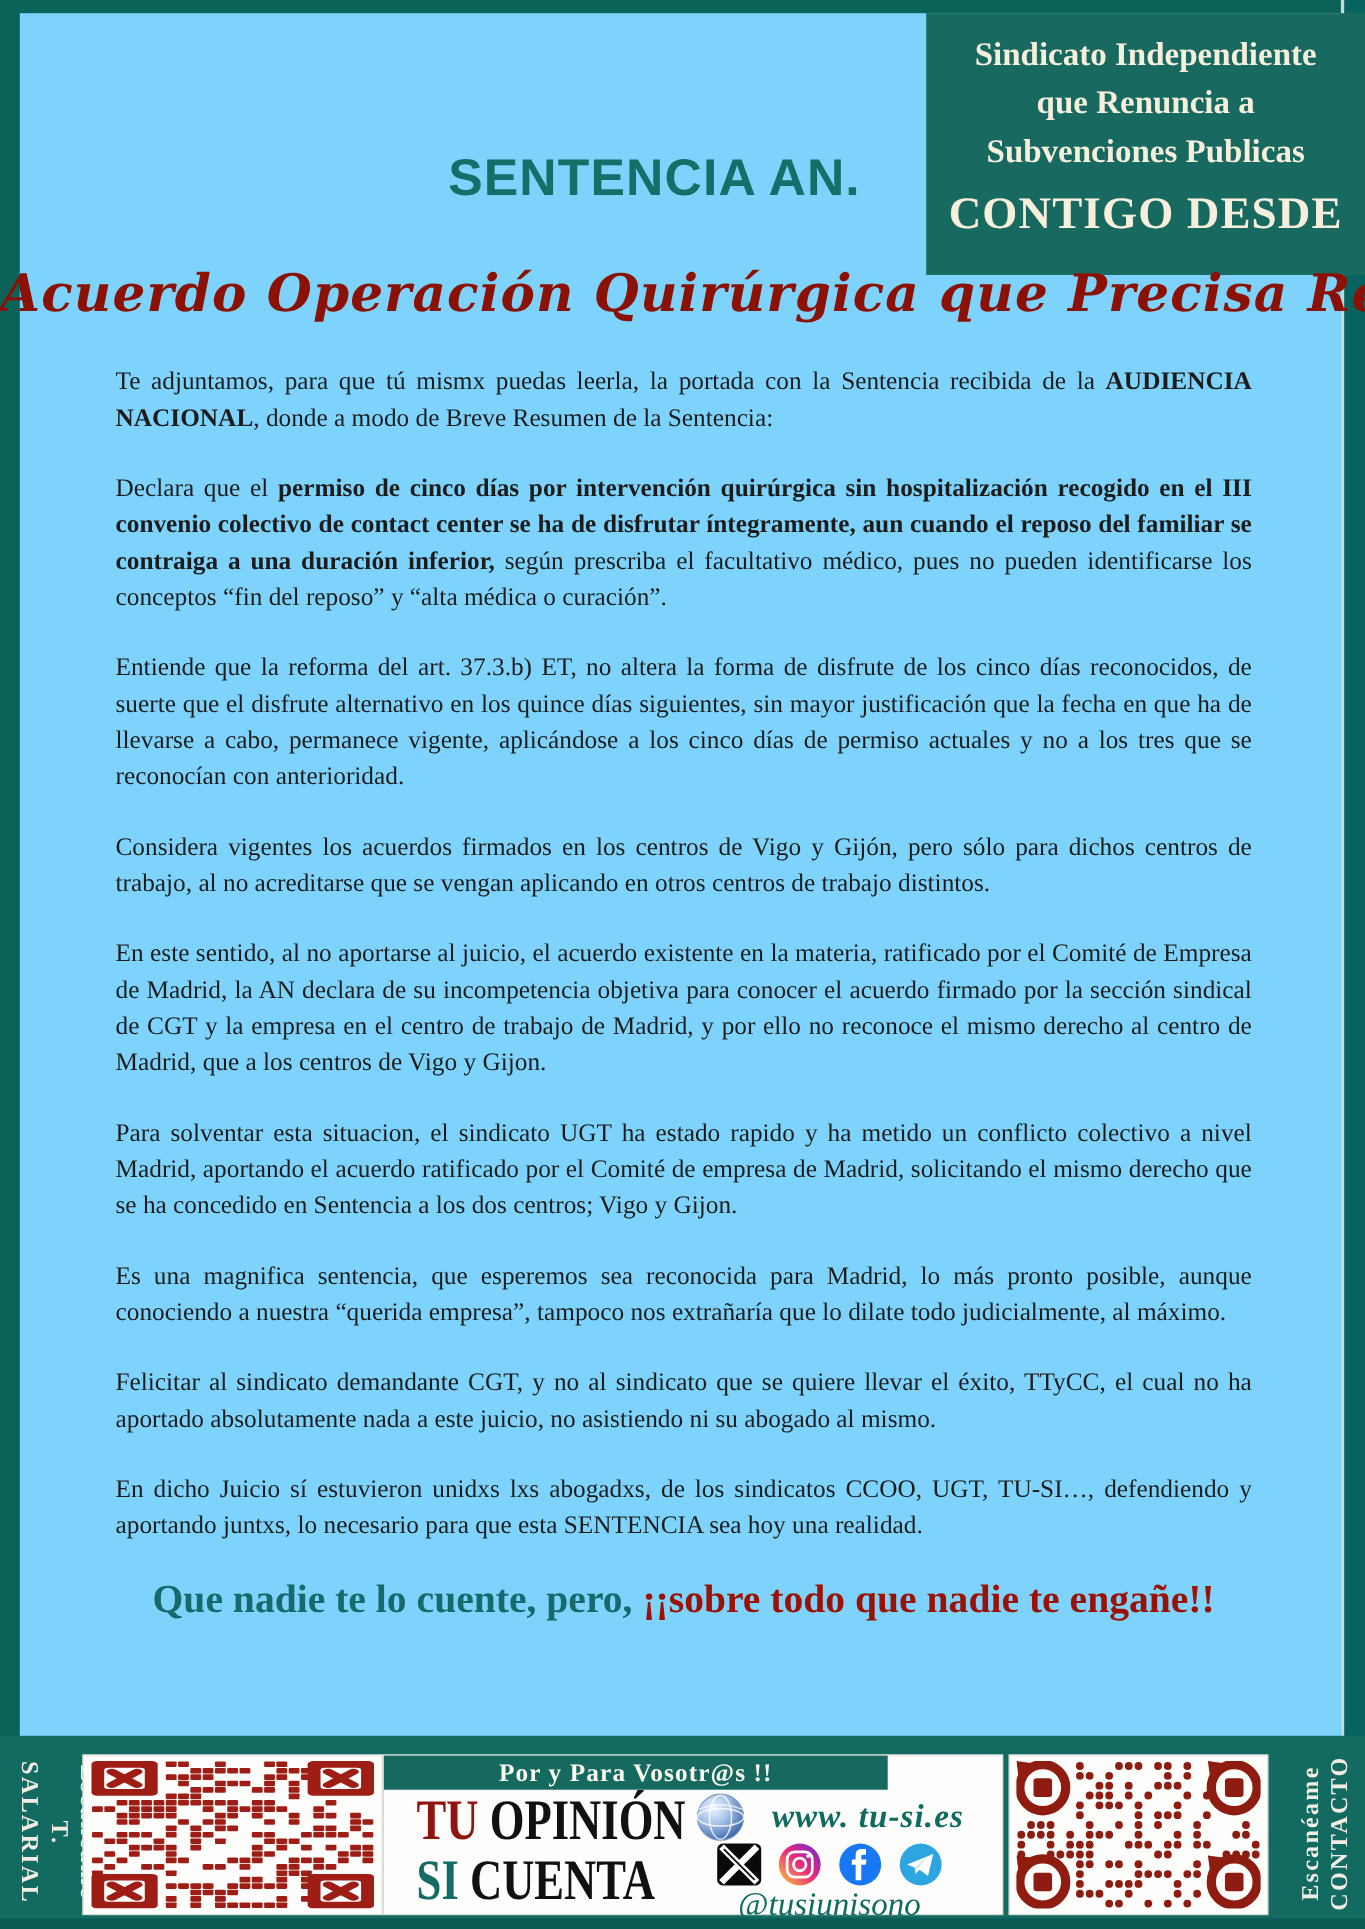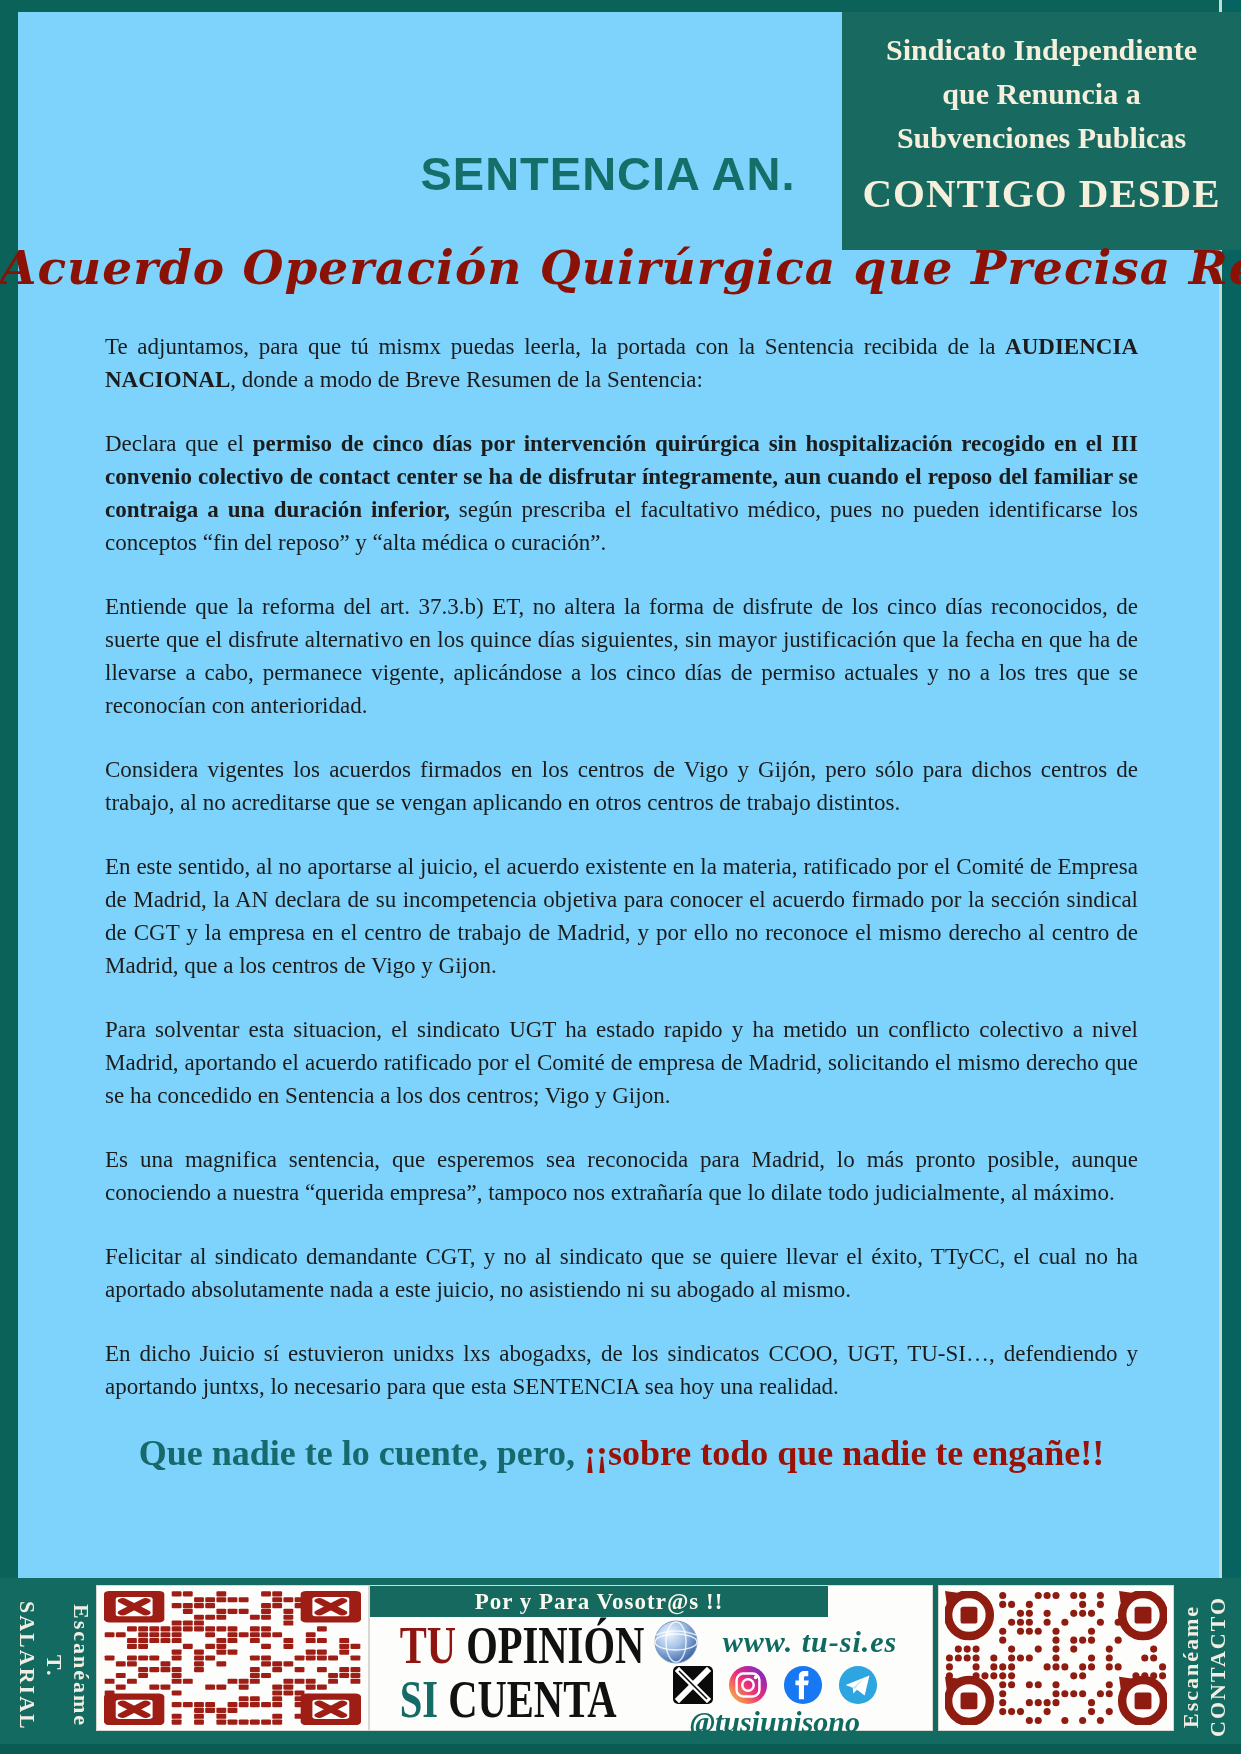--- a/index.html
+++ b/index.html
@@ -13,21 +13,21 @@
   .frame-right{position:absolute;right:0;top:0;width:22px;height:100%;background:#066360;
                border-left:3px solid #BFDCD6;box-sizing:border-box;}
 
   
   .info-box{position:absolute;left:842px;top:12px;width:399px;height:238px;background:#186A60;
             color:#F5EFDC;text-align:center;box-sizing:border-box;padding-top:16px;}
   .info-line{font-weight:bold;font-size:30px;line-height:44px;}
   .info-highlight{margin-top:8px;font-weight:bold;font-size:41px;line-height:50px;letter-spacing:1px;}
 
   
-  .headline{position:absolute;left:352px;top:130px;width:480px;margin:16px;text-align:center;
+  .headline{position:absolute;left:352px;top:130px;width:480px;margin:3px;text-align:center;
             font-family:"Liberation Sans",sans-serif;font-weight:bold;font-size:47px;
             letter-spacing:1px;color:#166E68;}
   .subtitle{position:absolute;left:0;top:240px;width:1120px;text-align:center;white-space:nowrap;
             font-family:"DejaVu Serif",serif;font-style:italic;font-weight:bold;
             font-size:47px;color:#8C1105;letter-spacing:1px;}
 
   
   .body-text{position:absolute;left:105px;top:330px;width:1033px;font-size:23px;line-height:33px;
              color:#1C1C1C;text-align:justify;}
   .body-text p{margin:0 0 31px 0;}
@@ -36,36 +36,36 @@
   .closing .c1{color:#17696B;}
   .closing .c2{color:#9C1105;}
 
   
   .footer{position:absolute;left:0;bottom:0;width:100%;height:176px;background:#126A61;}
   .footer-bottom-strip{position:absolute;left:0;bottom:0;width:100%;height:10px;background:#0A5B54;}
   .v-label{position:absolute;top:10px;height:156px;writing-mode:vertical-rl;text-align:center;
            color:#F2EDE2;font-weight:bold;font-size:22px;letter-spacing:2px;line-height:27px;}
   .v-label.left{left:14px;}
   .v-label.right{right:10px;transform:rotate(180deg);}
-  .panel{position:absolute;top:7px;height:146px;background:#FDFDFB;border:1px solid #d8d8d2;box-sizing:border-box;margin-left:21px;}
+  .panel{position:absolute;top:17px;height:146px;background:#FDFDFB;border:1px solid #d8d8d2;box-sizing:border-box;}
   .panel-a{left:75px;width:273px;display:flex;align-items:center;justify-content:center;}
   .panel-b{left:348px;width:564px;}
   .panel-c{left:917px;width:236px;display:flex;align-items:center;justify-content:center;}
   .band{position:absolute;left:0;top:0;width:458px;height:31px;background:#15695F;color:#FBF8EE;
         font-weight:bold;font-size:23px;line-height:31px;text-align:center;letter-spacing:1px;}
   .opinion{position:absolute;left:2px;top:33px;width:252px;height:112px;text-align:center;}
   .op-line{font-weight:bold;font-size:52px;line-height:54px;white-space:nowrap;
            transform:scaleX(.78);transform-origin:50% 50%;color:#111;}
   .op-red{color:#8F1511;} .op-teal{color:#156C66;}
   .contact{position:absolute;left:252px;top:31px;right:4px;bottom:2px;display:flex;flex-direction:column;
            align-items:center;justify-content:space-between;padding:2px 0;}
   .row{display:flex;align-items:center;gap:24px;}
   .www{font-style:italic;font-weight:bold;font-size:30px;color:#0F6B60;letter-spacing:1px;}
   .icons-row{gap:13px;}
-  .handle{font-style:italic;font-weight:bold;font-size:30px;color:#0F6B60;}
+  .handle{font-style:italic;font-weight:normal;font-size:30px;color:#0F6B60;}
   .qr-svg{display:block;}
 </style>
 </head>
 <body>
 
 <div class="page">
 
   <div class="frame-top"></div>
   <div class="frame-left"></div>
   <div class="frame-right"></div>

